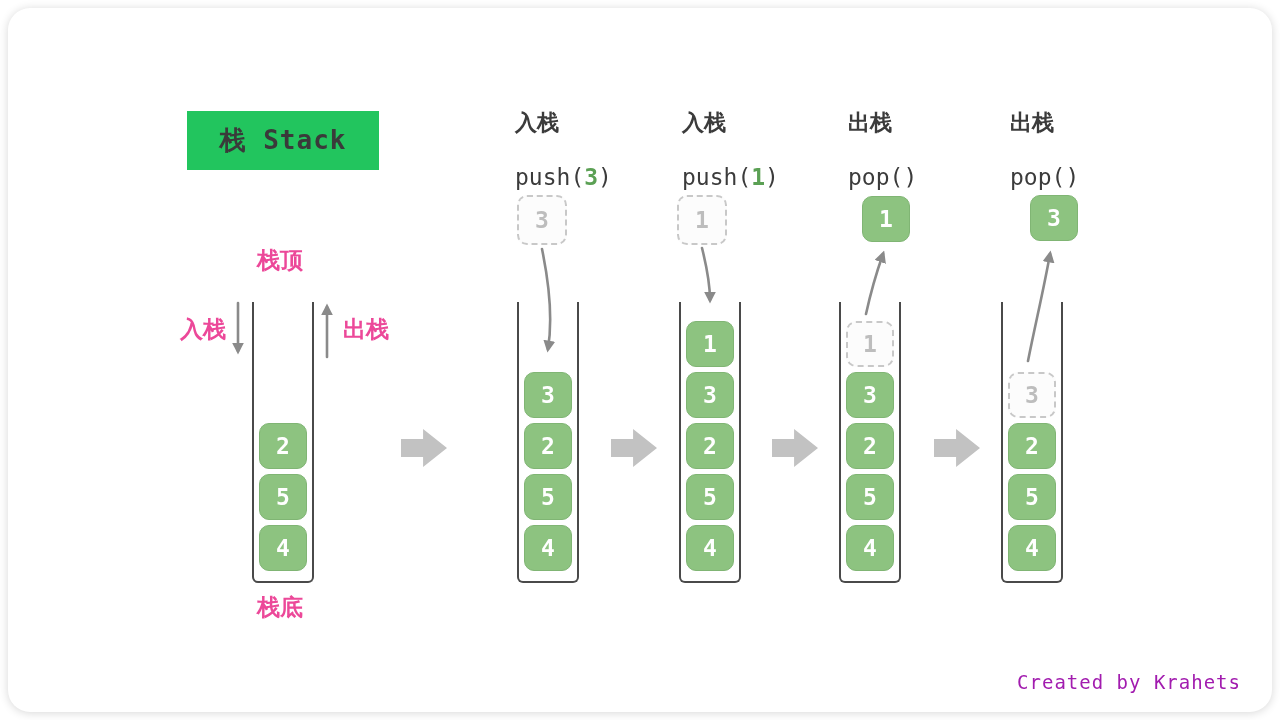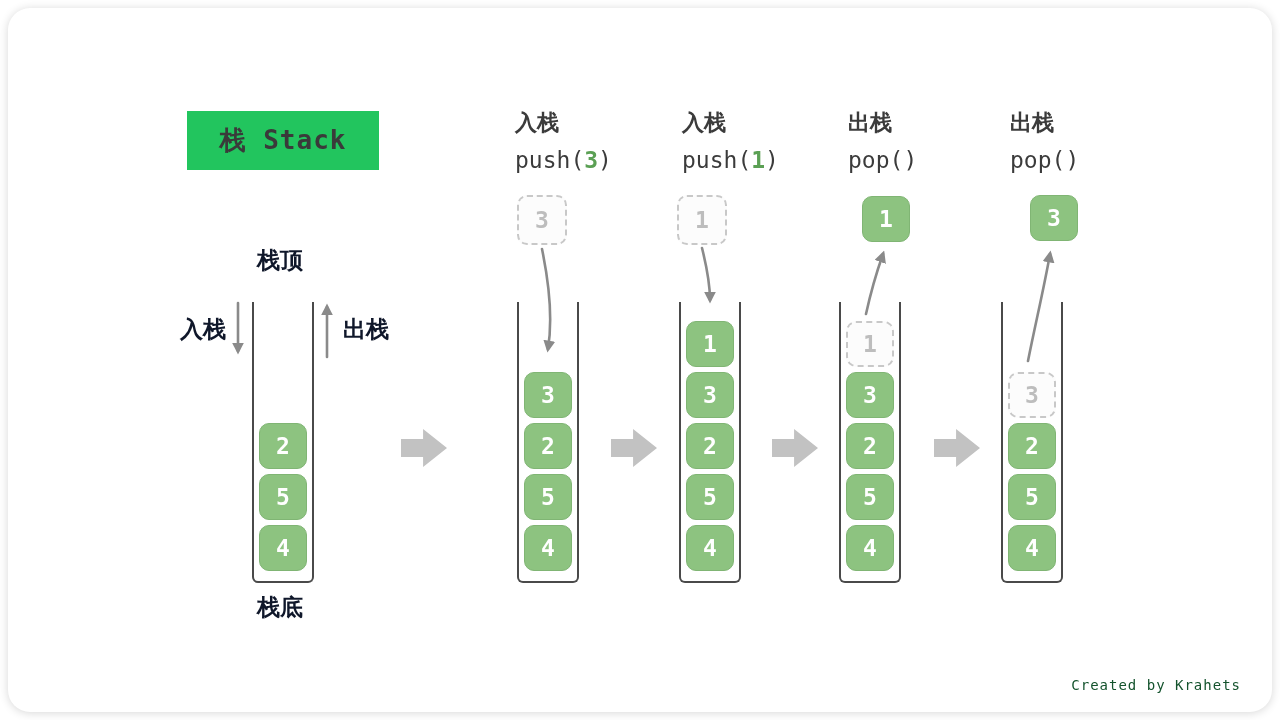--- a/index.html
+++ b/index.html
@@ -15,25 +15,25 @@
   .title-box {
     position:absolute; left:187px; top:111px; width:192px; height:59px;
     background:#22c55e; border-radius:0;
     display:flex; align-items:center; justify-content:center;
     font-family:"DejaVu Sans Mono", monospace;
     font-size:26px; font-weight:bold; color:#3a3a3a; letter-spacing:1px;
   }
   .col-header { position:absolute; top:108px; }
   .op-label { font-size:22px; font-weight:bold; color:#3b3b3b; }
   .op-code {
-    margin-top:9px; font-family:"DejaVu Sans Mono", monospace;
+    margin-top:26px; font-family:"DejaVu Sans Mono", monospace;
     font-size:23px; color:#3b3b3b; white-space:nowrap;
   }
   .op-code .arg { color:#5ba054; font-weight:bold; }
-  .side-label { position:absolute; font-size:23px; font-weight:bold; color:#0f172a; }
+  .side-label { position:absolute; font-size:23px; font-weight:bold; color:#ec4899; }
   .stack-container {
     position:absolute; top:302px; width:62px; height:281px;
     box-sizing:border-box;
     border-left:2px solid #4a4a4a; border-right:2px solid #4a4a4a;
     border-bottom:2px solid #4a4a4a; border-radius:0 0 6px 6px;
     background:transparent;
   }
   .cell {
     position:absolute; width:48px; height:46px; box-sizing:border-box;
     border-radius:10px; display:flex; align-items:center; justify-content:center;
@@ -46,22 +46,22 @@
   .float-box { position:absolute; }
   .float-box.ghost { width:50px; height:50px; }
   .float-box.solid { width:48px; height:46px; }
   .block-arrow {
     position:absolute; top:429px; width:46px; height:38px; background:#c2c2c2;
     clip-path:polygon(0 26%, 48% 26%, 48% 0, 100% 50%, 48% 100%, 48% 74%, 0 74%);
   }
   .arrow-layer { position:absolute; left:0; top:0; pointer-events:none; }
   .watermark {
     position:absolute; right:39px; bottom:27px;
-    font-family:"DejaVu Sans Mono", monospace; font-size:14px;
-    color:#14532d; letter-spacing:1px;
+    font-family:"DejaVu Sans Mono", monospace; font-size:19px;
+    color:#a21caf; letter-spacing:1px;
   }
 </style>
 </head>
 <body>
 
 <div class="canvas">
   <div class="card"></div>
 
   <div class="title-box">栈 Stack</div>
 

